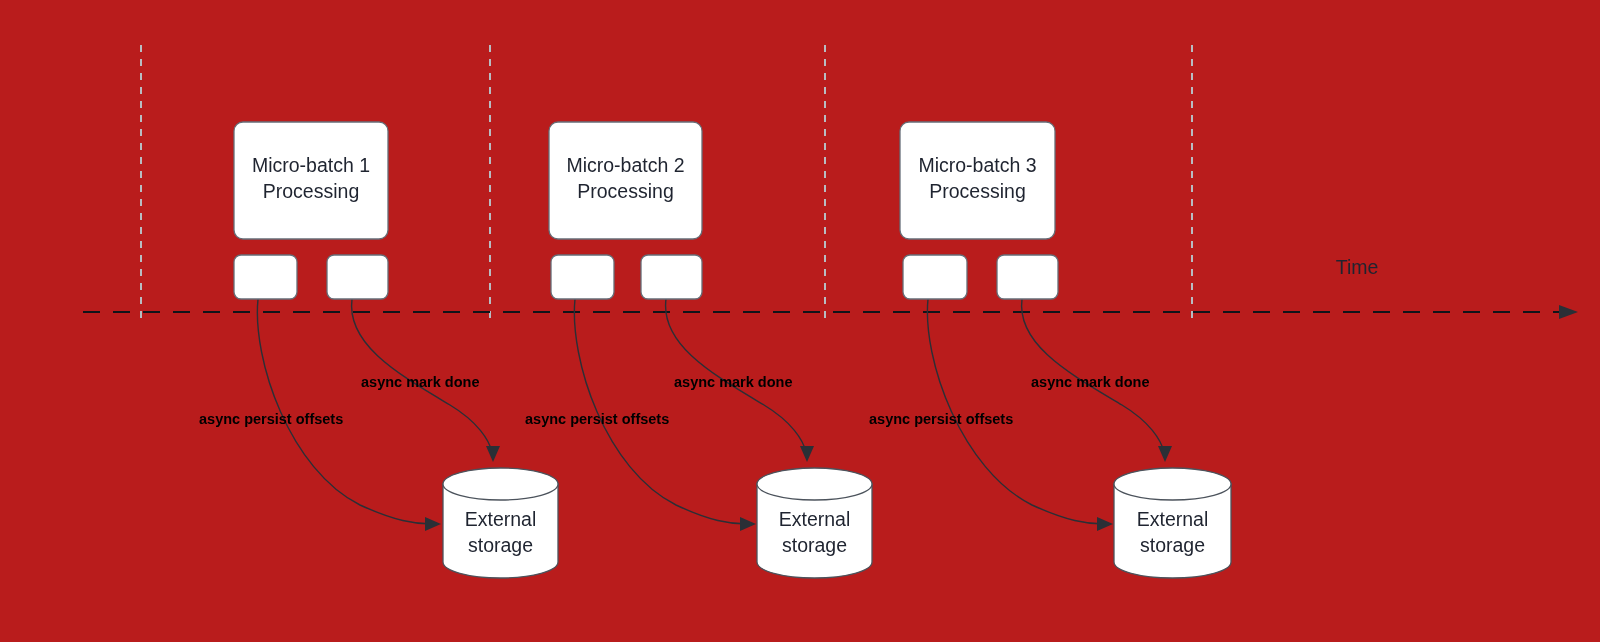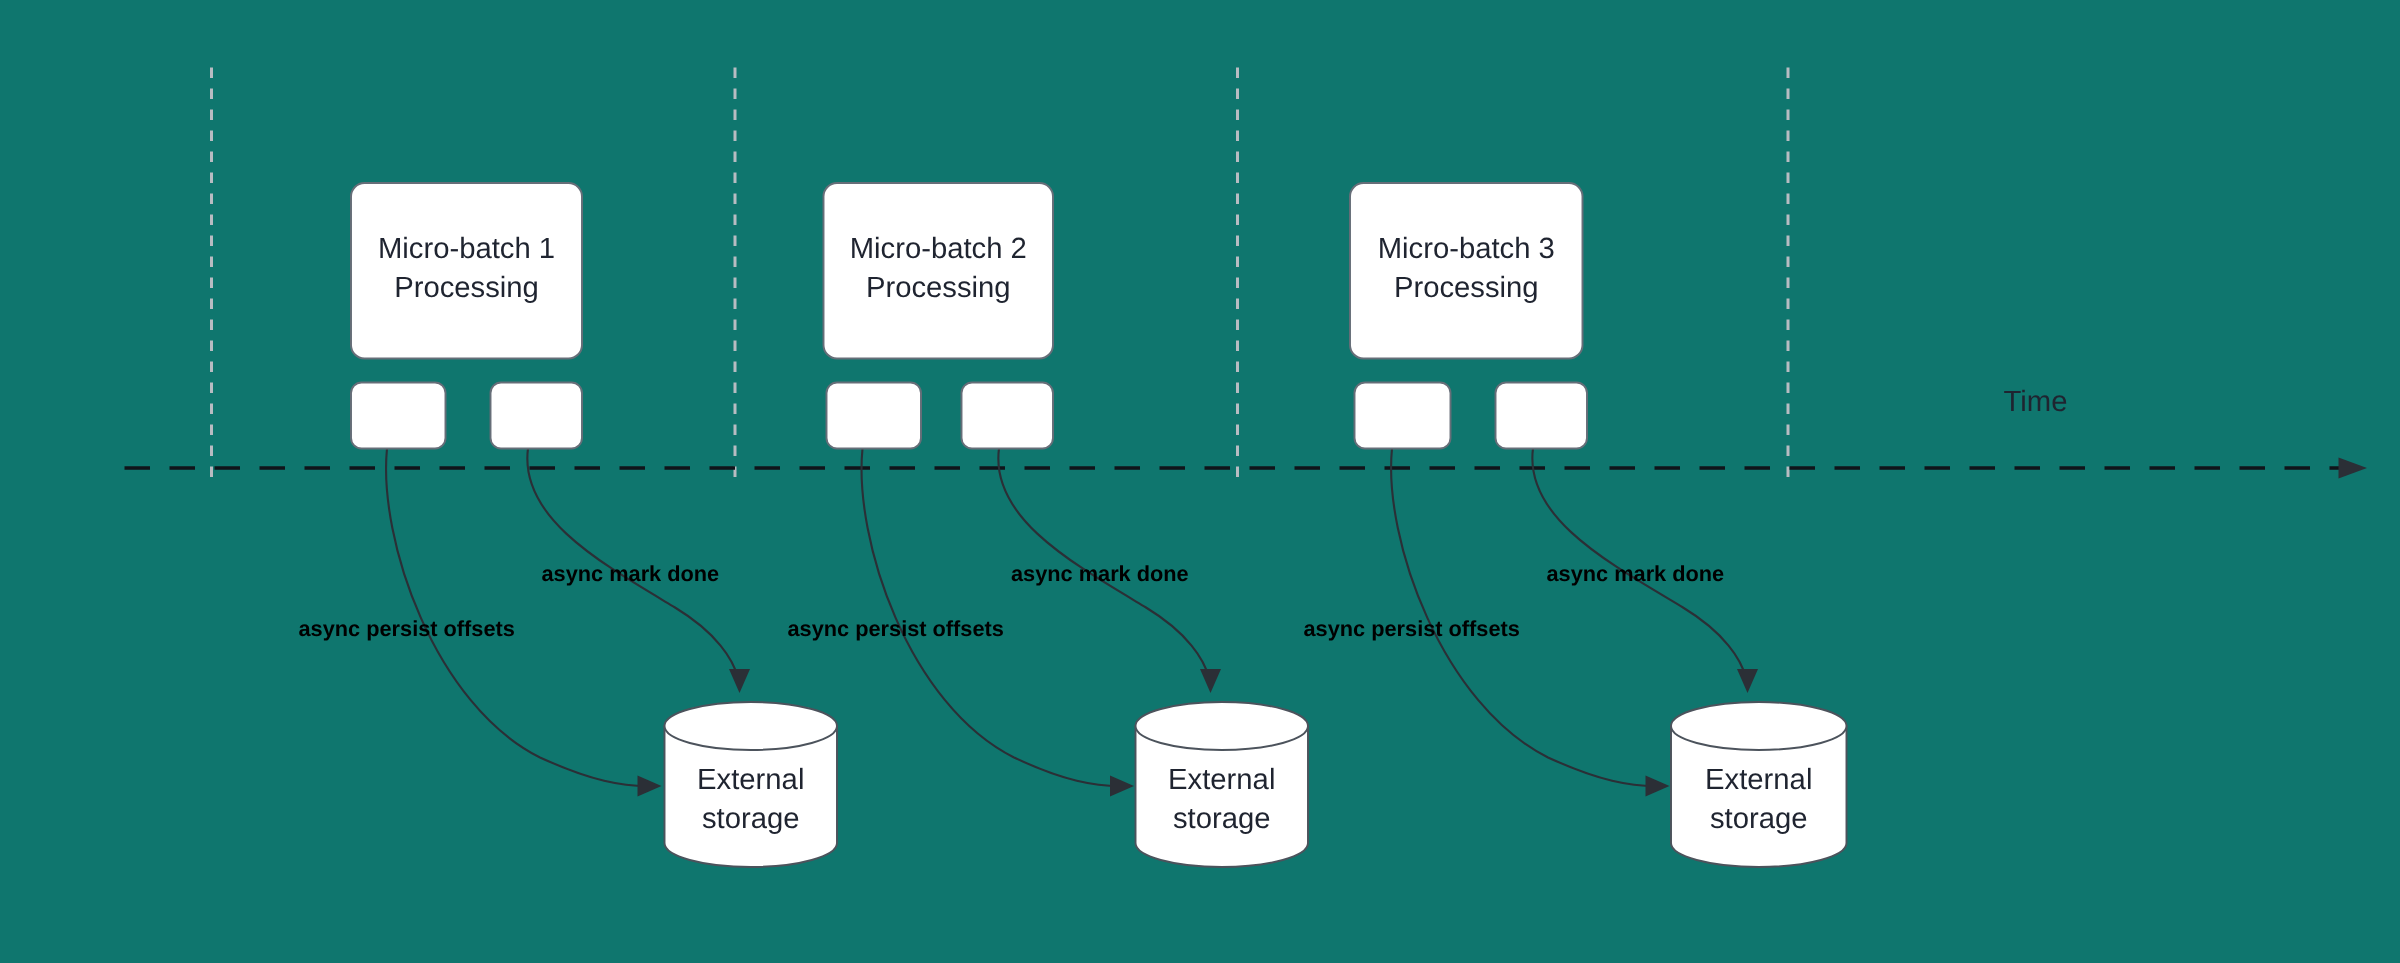--- a/index.html
+++ b/index.html
@@ -10,21 +10,21 @@
   body {
     width: 1600px;
     height: 642px;
     font-family: "Liberation Sans", sans-serif;
     overflow: hidden;
   }
   #diagram-root {
     position: relative;
     width: 1600px;
     height: 642px;
-    background: #0f766e;
+    background: #b91c1c;
   }
   #diagram-svg {
     position: absolute;
     top: 0;
     left: 0;
     width: 1600px;
     height: 642px;
   }
   .box-label {
     font-family: "Liberation Sans", sans-serif;

